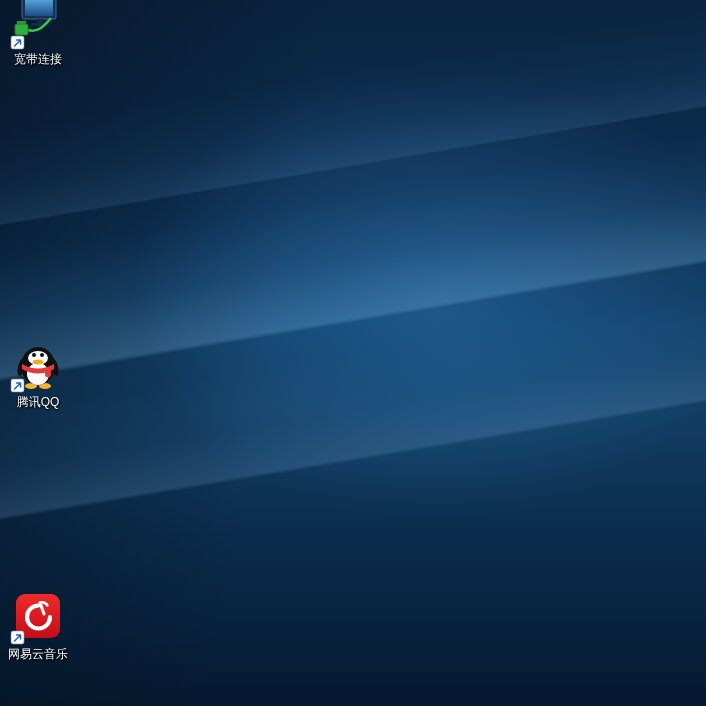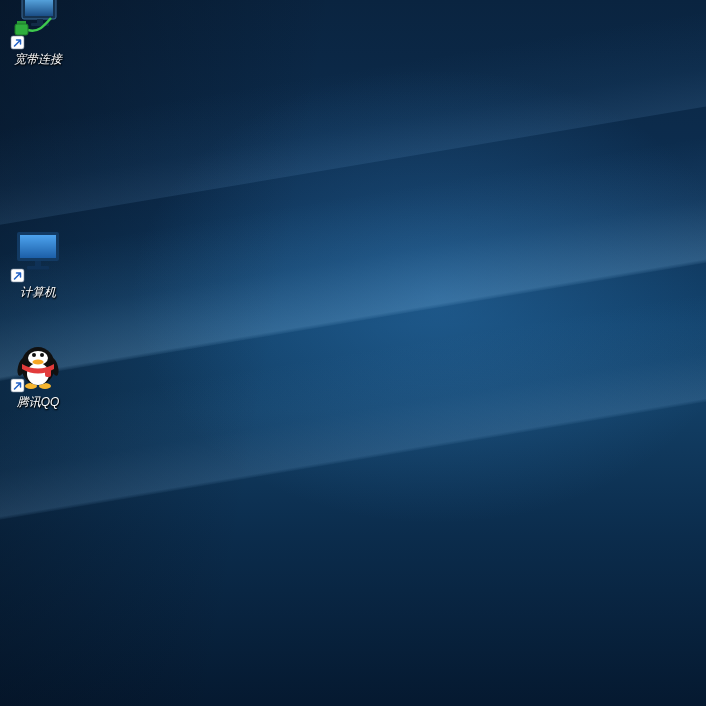--- a/index.html
+++ b/index.html
@@ -6,21 +6,20 @@
   body {
     width: 706px; height: 706px;
     overflow: hidden;
     font-family: "Liberation Sans", sans-serif;
     background: #071c33;
   }
   .desktop {
     position: relative;
     width: 706px; height: 706px;
     overflow: hidden;
-    font-style: italic;
   }
   .wallpaper {
     position: absolute; inset: 0;
     background:
       radial-gradient(ellipse 62% 46% at 62% 42%, rgba(52,130,195,0.38), rgba(52,130,195,0) 70%),
       linear-gradient(100deg, rgba(4,14,28,0.55) 0%, rgba(4,14,28,0) 40%),
       linear-gradient(to bottom, #0a2440 0%, #0d2f52 28%, #114069 46%, #123e64 58%, #0b2c4c 76%, #051930 100%);
   }
   .beam {
     position: absolute; left: -15%; width: 130%;
@@ -93,41 +92,20 @@
         <g>
           <rect x="1" y="42" width="13" height="13" rx="2" fill="#ffffff" stroke="#7a8aa0" stroke-width="0.6"></rect>
           <path d="M4.5 52 L10.5 46 M6.5 46 L10.5 46 L10.5 50" fill="none" stroke="#2262c6" stroke-width="1.5" stroke-linejoin="round" stroke-linecap="round"></path>
         </g>
       </svg>
     </div>
     <div class="icon-label">宽带连接</div>
   </div>
 
 
-  <div class="desktop-icon" style="top:227px">
-    <div class="icon-art">
-      <svg width="56" height="56" viewBox="0 0 56 56">
-        <defs>
-          <linearGradient id="g-scr3" x1="0" y1="0" x2="0" y2="1">
-            <stop offset="0" stop-color="#4da3ee"></stop>
-              <stop offset="1" stop-color="#1c5fa8"></stop>
-          </linearGradient>
-        </defs>
-        <rect x="7" y="5" width="42" height="29" rx="2" fill="#123a63"></rect>
-        <rect x="10" y="8" width="36" height="23" fill="url(#g-scr3)"></rect>
-        <rect x="25" y="34" width="6" height="5" fill="#0f3156"></rect>
-        <rect x="17" y="39" width="22" height="3.5" rx="1" fill="#0f3156"></rect>
-        <g>
-          <rect x="1" y="42" width="13" height="13" rx="2" fill="#ffffff" stroke="#7a8aa0" stroke-width="0.6"></rect>
-          <path d="M4.5 52 L10.5 46 M6.5 46 L10.5 46 L10.5 50" fill="none" stroke="#2262c6" stroke-width="1.5" stroke-linejoin="round" stroke-linecap="round"></path>
-        </g>
-      </svg>
-    </div>
-    <div class="icon-label">计算机</div>
-  </div>
 
   <div class="desktop-icon" style="top:337px">
     <div class="icon-art">
       <svg width="56" height="56" viewBox="0 0 56 56">
         <ellipse cx="11.5" cy="30" rx="3.5" ry="9" fill="#101010" transform="rotate(14 11.5 30)"></ellipse>
         <ellipse cx="44.5" cy="30" rx="3.5" ry="9" fill="#101010" transform="rotate(-14 44.5 30)"></ellipse>
         <ellipse cx="21" cy="49" rx="6" ry="3" fill="#f6b52e"></ellipse>
         <ellipse cx="35" cy="49" rx="6" ry="3" fill="#f6b52e"></ellipse>
         <ellipse cx="28" cy="29" rx="17" ry="19" fill="#101010"></ellipse>
         <ellipse cx="28" cy="21" rx="10" ry="7" fill="#ffffff"></ellipse>
@@ -140,13 +118,34 @@
         <g>
           <rect x="1" y="42" width="13" height="13" rx="2" fill="#ffffff" stroke="#7a8aa0" stroke-width="0.6"></rect>
           <path d="M4.5 52 L10.5 46 M6.5 46 L10.5 46 L10.5 50" fill="none" stroke="#2262c6" stroke-width="1.5" stroke-linejoin="round" stroke-linecap="round"></path>
         </g>
       </svg>
     </div>
     <div class="icon-label">腾讯QQ</div>
   </div>
 
 
+  <div class="desktop-icon" style="top:589px">
+    <div class="icon-art">
+      <svg width="56" height="56" viewBox="0 0 56 56">
+        <defs>
+          <linearGradient id="g-ne" x1="0" y1="0" x2="0" y2="1">
+            <stop offset="0" stop-color="#ef2b2b"></stop>
+              <stop offset="1" stop-color="#c30d17"></stop>
+          </linearGradient>
+        </defs>
+        <rect x="6" y="5" width="44" height="44" rx="9" fill="url(#g-ne)"></rect>
+        <path d="M28.5 16.5 A 11.5 11.5 0 1 0 40 28" fill="none" stroke="#ffffff" stroke-width="4.2" stroke-linecap="round"></path>
+        <path d="M30 13.5 L34 25" stroke="#ffffff" stroke-width="3" stroke-linecap="round" fill="none"></path>
+        <path d="M30 13.5 Q35 12.5 37.5 16.5" stroke="#ffffff" stroke-width="2.4" fill="none" stroke-linecap="round"></path>
+        <g>
+          <rect x="1" y="42" width="13" height="13" rx="2" fill="#ffffff" stroke="#7a8aa0" stroke-width="0.6"></rect>
+          <path d="M4.5 52 L10.5 46 M6.5 46 L10.5 46 L10.5 50" fill="none" stroke="#2262c6" stroke-width="1.5" stroke-linejoin="round" stroke-linecap="round"></path>
+        </g>
+      </svg>
+    </div>
+    <div class="icon-label">网易云音乐</div>
+  </div>
 </div>
 
 </body></html>

